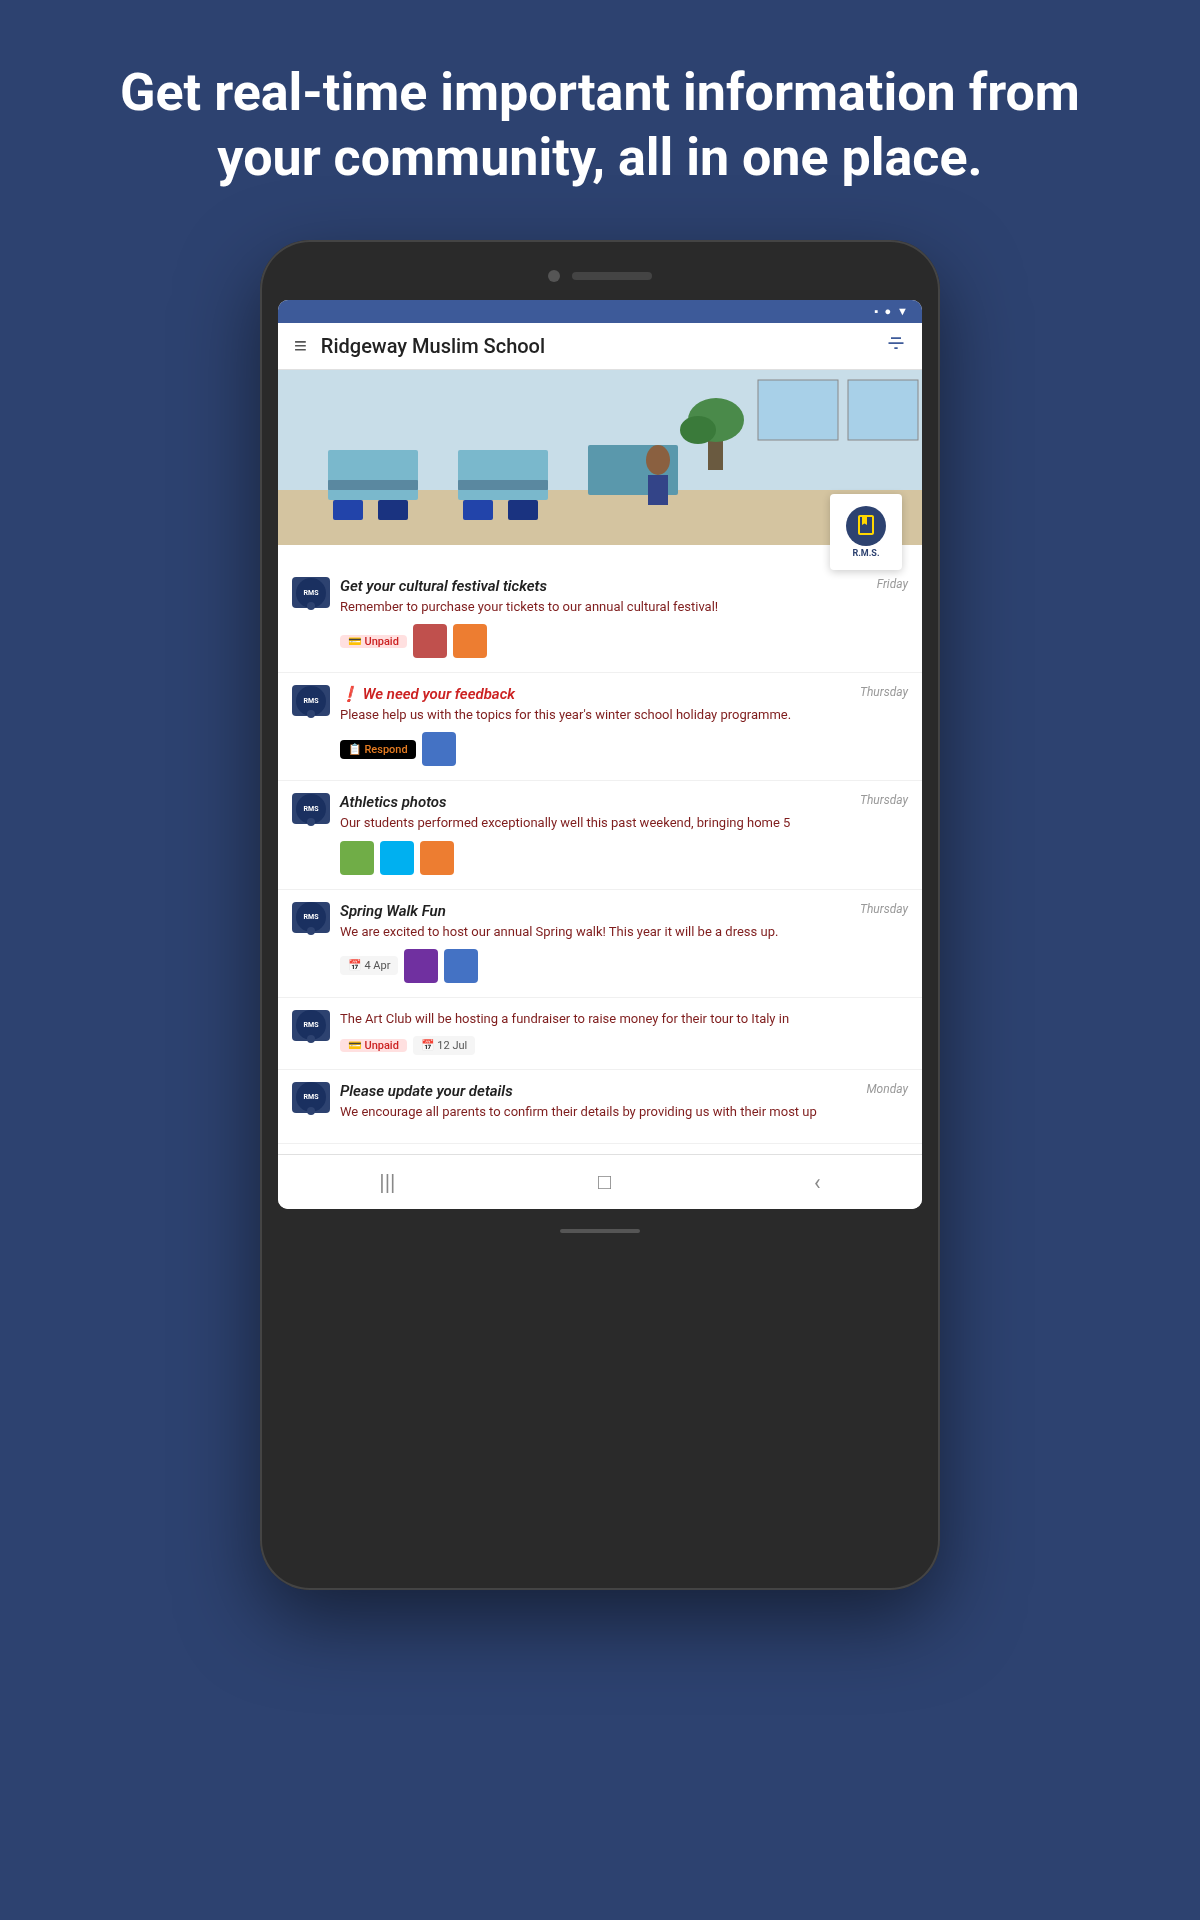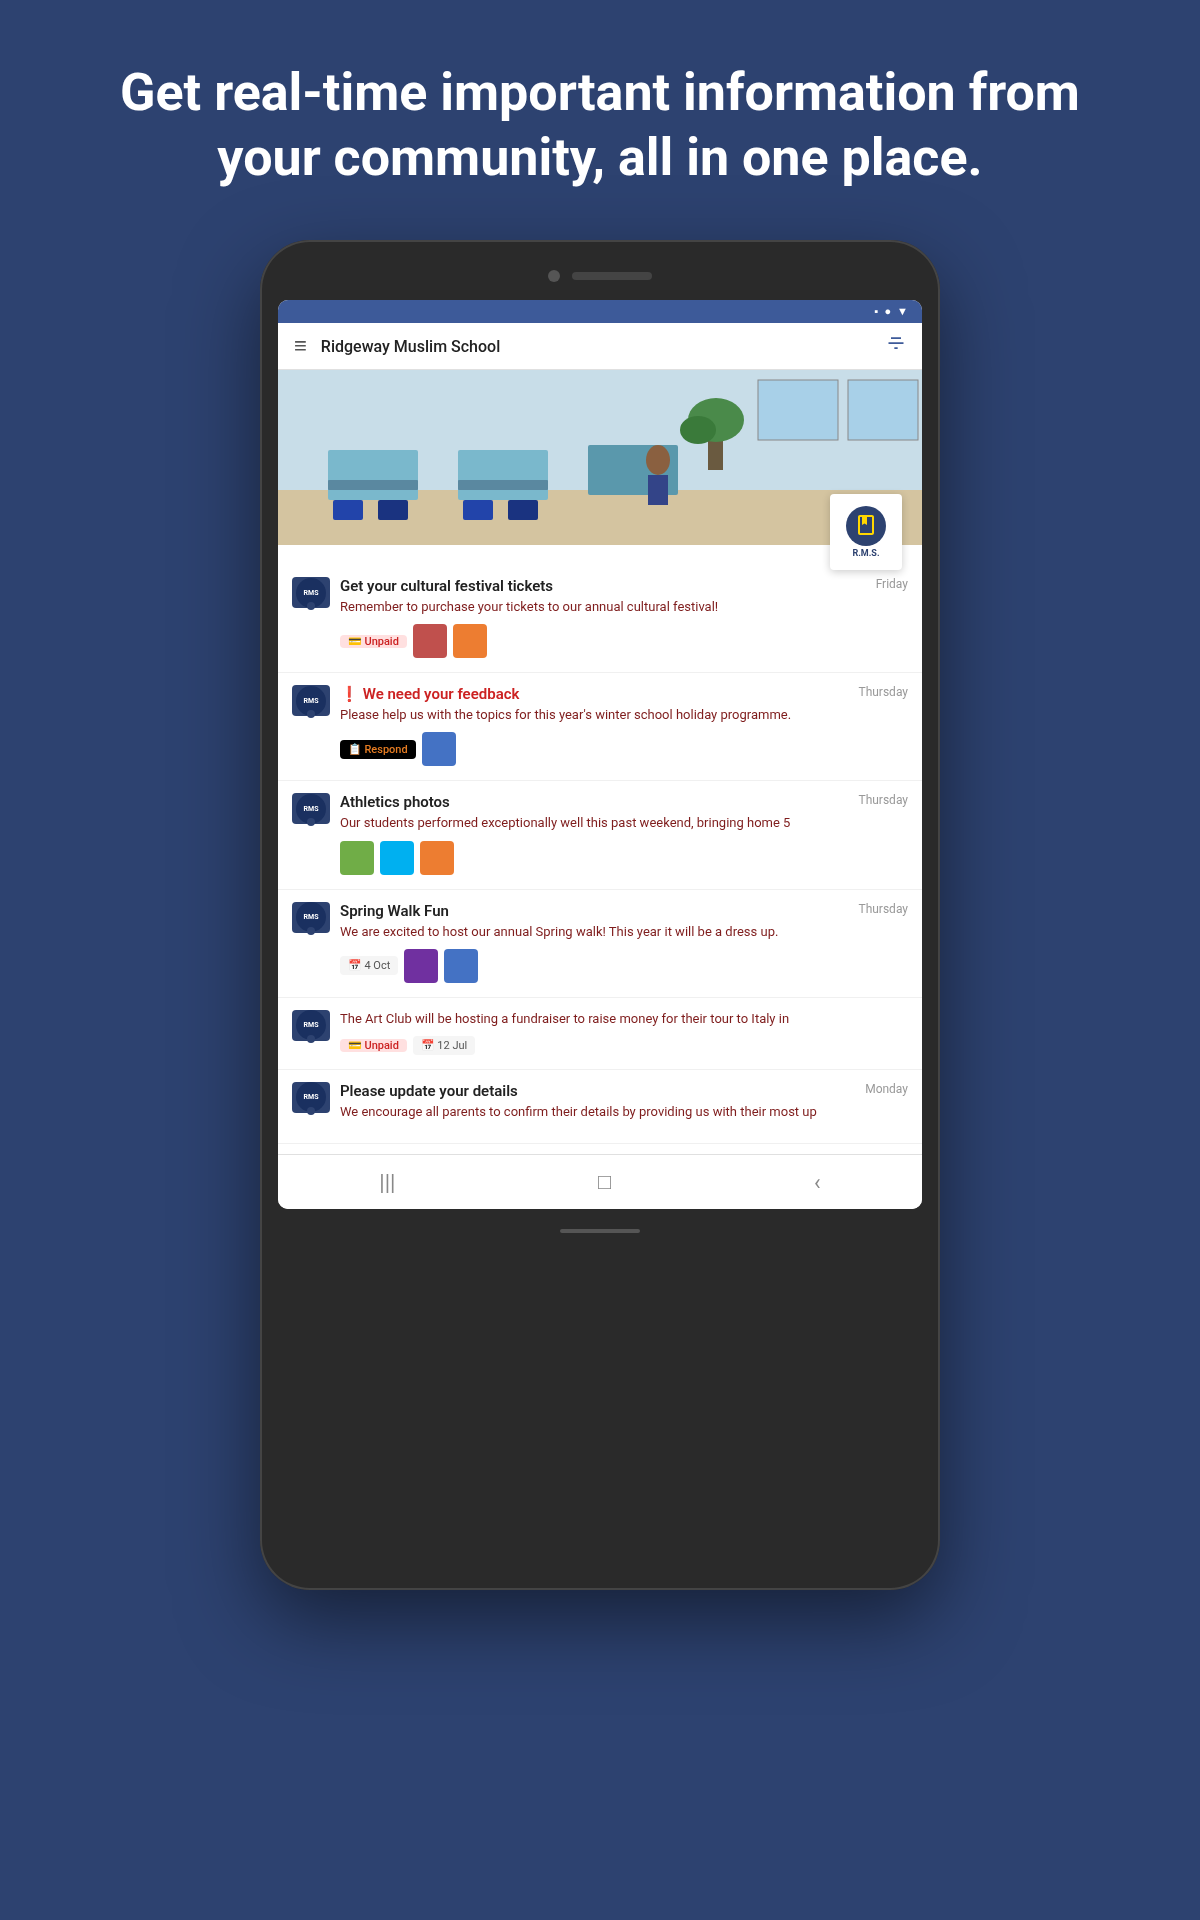--- a/index.html
+++ b/index.html
@@ -91,21 +91,21 @@
       border-bottom: 1px solid #e0e0e0;
     }
     .hamburger-icon {
       font-size: 22px;
       color: #555;
       margin-right: 14px;
       cursor: pointer;
     }
     .app-title {
       flex: 1;
-      font-size: 16px;
+      font-size: 20px;
       font-weight: 500;
       color: #222;
     }
     .filter-icon {
       font-size: 20px;
       color: #3d5a99;
       cursor: pointer;
     }
 
     
@@ -210,20 +210,21 @@
       transform: translateX(-50%);
     }
     .feed-content {
       flex: 1;
     }
     .feed-header {
       display: flex;
       justify-content: space-between;
       align-items: flex-start;
       margin-bottom: 3px;
+      font-style: italic;
     }
     .feed-title {
       font-size: 15px;
       font-weight: 600;
       color: #222;
       flex: 1;
     }
     .feed-title.urgent {
       color: #cc2222;
     }
@@ -471,21 +472,21 @@
               </div>
               <div class="feed-dot"></div>
             </div>
             <div class="feed-content">
               <div class="feed-header">
                 <span class="feed-title">Spring Walk Fun</span>
                 <span class="feed-date">Thursday</span>
               </div>
               <div class="feed-body">We are excited to host our annual Spring walk!  This year it will be a dress up.</div>
               <div class="feed-attachments">
-                <span class="tag-date">📅 4 Oct</span>
+                <span class="tag-date">📅 4 Apr</span>
                 <span class="thumb purple"></span>
                 <span class="thumb blue"></span>
               </div>
             </div>
           </div>
           <div class="feed-item">
             <div class="feed-avatar">
               <div class="feed-avatar-logo">
                 <div class="feed-avatar-text">RMS</div>
               </div>

